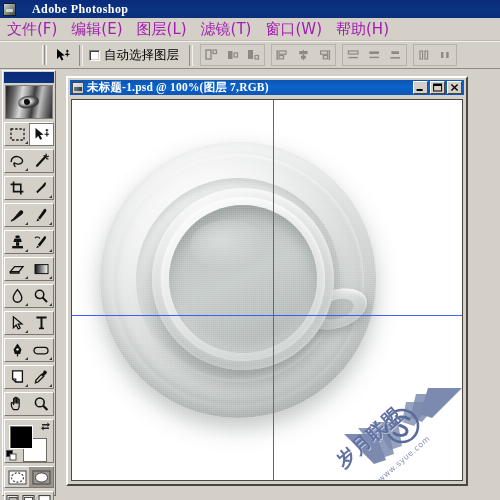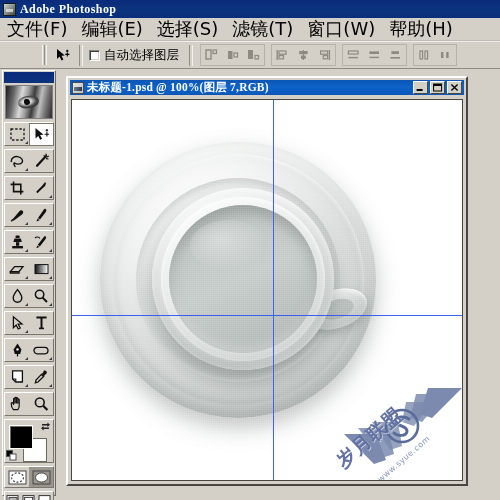--- a/index.html
+++ b/index.html
@@ -7,21 +7,21 @@
     width:500px;height:500px;overflow:hidden;
     font-family:"Liberation Sans","DejaVu Sans",sans-serif;
     background:#d4d0c8;
   }
   #app{position:relative;width:500px;height:500px;overflow:hidden;background:#d4d0c8;}
 
   
   .titlebar{
     position:absolute;left:0;top:0;width:500px;height:18px;
     background:linear-gradient(to bottom,#0a2a7a 0%,#0b347f 50%,#0a2f7c 100%);
-    display:flex;align-items:center;
+    display:flex;align-items:center;gap:12px;
   }
   .app-icon{
     width:13px;height:13px;margin:0 4px 0 3px;flex:none;
     background:linear-gradient(135deg,#cfd4cf 0%,#8e9690 45%,#40484a 100%);
     border:1px solid #1b1b1b;box-sizing:border-box;position:relative;
   }
   .app-icon:after{
     content:"";position:absolute;left:2px;top:5px;width:7px;height:3px;
     background:#e8eae6;opacity:.75;
   }
@@ -30,21 +30,21 @@
     font-family:"Liberation Serif","DejaVu Serif",serif;white-space:nowrap;
   }
 
   
   .menubar{
     position:absolute;left:0;top:18px;width:500px;height:22px;
     background:#d4d0c8;display:flex;align-items:center;
     border-bottom:1px solid #c0bcb4;
   }
   .menu-item{
-    font-size:18px;color:#000000;padding:2px 7px;white-space:nowrap;
+    font-size:15px;color:#a21caf;padding:2px 7px;white-space:nowrap;
     font-family:"DejaVu Sans","Liberation Sans",sans-serif;
   }
 
   
   .optionsbar{
     position:absolute;left:0;top:41px;width:500px;height:26px;
     background:#d4d0c8;display:flex;align-items:center;
     border-top:1px solid #efeeea;border-bottom:1px solid #908c84;padding-left:40px;
   }
   .grip{width:6px;height:20px;margin:0 3px 0 2px;flex:none;
@@ -284,21 +284,21 @@
 <div id="app">
 
   <div class="titlebar">
     <div class="app-icon"></div>
     <span class="app-title">Adobe Photoshop</span>
   </div>
 
   <div class="menubar">
     <span class="menu-item">文件(F)</span>
     <span class="menu-item">编辑(E)</span>
-    <span class="menu-item">选择(S)</span>
+    <span class="menu-item">图层(L)</span>
     <span class="menu-item">滤镜(T)</span>
     <span class="menu-item">窗口(W)</span>
     <span class="menu-item">帮助(H)</span>
   </div>
 
   <div class="optionsbar">
     <div class="grip"></div>
     <div class="tool-preview">
       <svg width="18" height="18" viewBox="0 0 18 18">
         <path d="M3 3 L3 13 L5.6 10.6 L7.6 14.4 L9.4 13.4 L7.4 9.8 L10.8 9.6 Z" fill="#000"></path>

